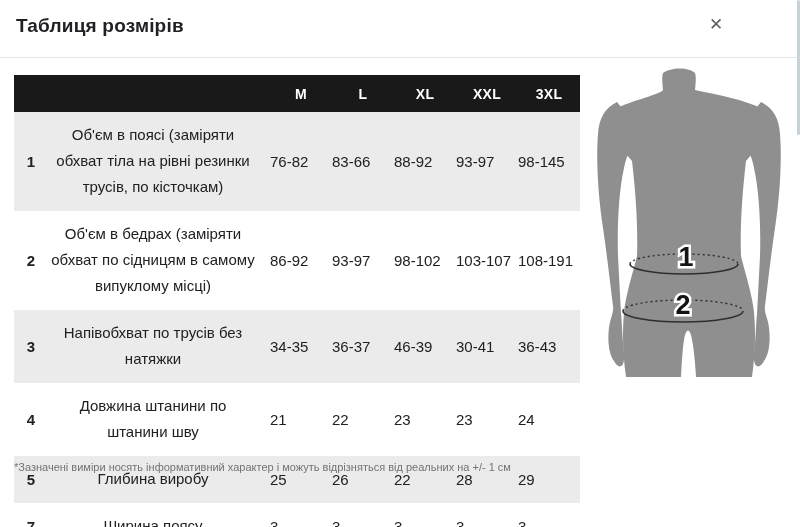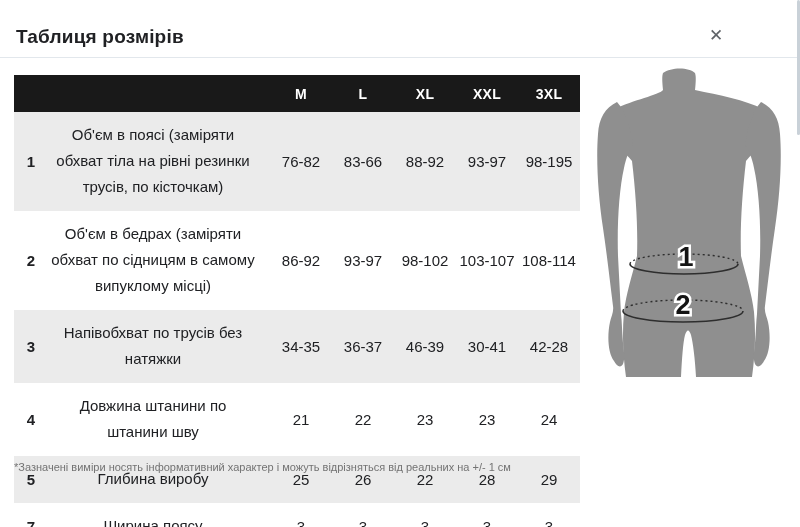--- a/index.html
+++ b/index.html
@@ -3,21 +3,21 @@
 <meta charset="utf-8">
 <style>
   * { margin:0; padding:0; box-sizing:border-box; }
   html,body { background:#fff; }
   body {
     width:800px; height:527px; position:relative; overflow:hidden;
     font-family:"Liberation Sans","DejaVu Sans",sans-serif;
     color:#202124;
   }
   
-  .modal-header { position:absolute; left:0; top:12px; width:746px; height:57px; }
+  .modal-header { position:absolute; left:0; top:1px; width:746px; height:57px; }
   .modal-title {
     position:absolute; left:16px; top:14px;
     font-size:19px; font-weight:bold; color:#202124; letter-spacing:.2px;
   }
   .close-btn {
     position:absolute; right:17px; top:10px; width:26px; height:26px;
     display:flex; align-items:center; justify-content:center;
     font-size:17px; font-weight:bold; color:#5f6368; cursor:pointer;
     background:none; border:none; font-family:inherit;
   }
@@ -39,21 +39,21 @@
   .size-table col.c-num  { width:34px; }
   .size-table col.c-desc { width:222px; }
   .size-table col.c-val  { width:62px; }
   tr.head-row { background:#191919; height:37px; }
   tr.head-row th {
     color:#fff; font-size:14px; font-weight:bold; text-align:center; letter-spacing:.3px;
   }
   tr.data-row.shaded { background:#ebebeb; }
   tr.data-row td.num  { text-align:center; font-weight:bold; }
   tr.data-row td.desc { text-align:center; line-height:26px; padding:10px 12px 11px 0; }
-  tr.data-row td.val  { text-align:center; }
+  tr.data-row td.val  { text-align:left; }
   tr.r1 { height:78px; } tr.r2 { height:80px; } tr.r3 { height:58px; }
   tr.r4 { height:55px; } tr.r5 { height:35px; } tr.r7 { height:35px; }
   
   .footnote {
     position:absolute; left:14px; top:455px; width:585px;
     font-size:11px; line-height:25px; color:#737373;
   }
   
   .figure-wrap { position:absolute; left:595px; top:60px; width:196px; height:317px; }
 </style>
@@ -87,39 +87,39 @@
     <th>XXL</th>
     <th>3XL</th>
   </tr>
   <tr class="data-row shaded r1">
     <td class="num">1</td>
     <td class="desc">Об'єм в поясі (заміряти обхват тіла на рівні резинки трусів, по кісточкам)</td>
     <td class="val">76-82</td>
     <td class="val">83-66</td>
     <td class="val">88-92</td>
     <td class="val">93-97</td>
-    <td class="val">98-195</td>
+    <td class="val">98-145</td>
   </tr>
   <tr class="data-row r2">
     <td class="num">2</td>
     <td class="desc">Об'єм в бедрах (заміряти обхват по сідницям в самому випуклому місці)</td>
     <td class="val">86-92</td>
     <td class="val">93-97</td>
     <td class="val">98-102</td>
     <td class="val">103-107</td>
-    <td class="val">108-114</td>
+    <td class="val">108-191</td>
   </tr>
   <tr class="data-row shaded r3">
     <td class="num">3</td>
     <td class="desc">Напівобхват по трусів без натяжки</td>
     <td class="val">34-35</td>
     <td class="val">36-37</td>
     <td class="val">46-39</td>
     <td class="val">30-41</td>
-    <td class="val">42-28</td>
+    <td class="val">36-43</td>
   </tr>
   <tr class="data-row r4">
     <td class="num">4</td>
     <td class="desc">Довжина штанини по штанини шву</td>
     <td class="val">21</td>
     <td class="val">22</td>
     <td class="val">23</td>
     <td class="val">23</td>
     <td class="val">24</td>
   </tr>

